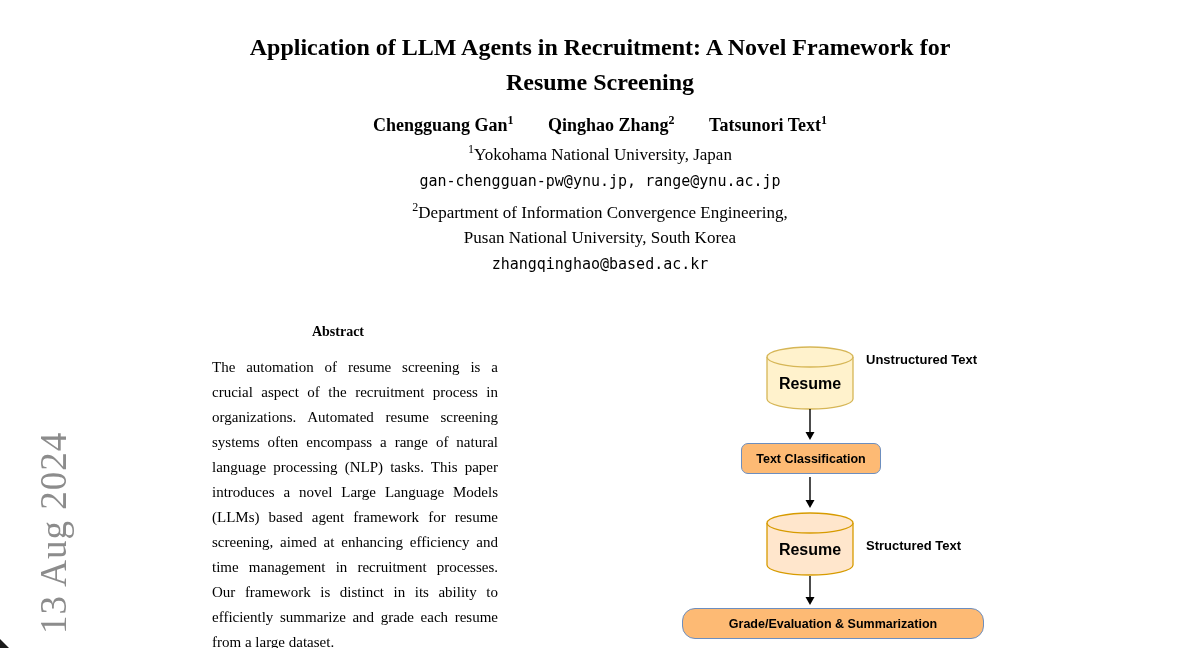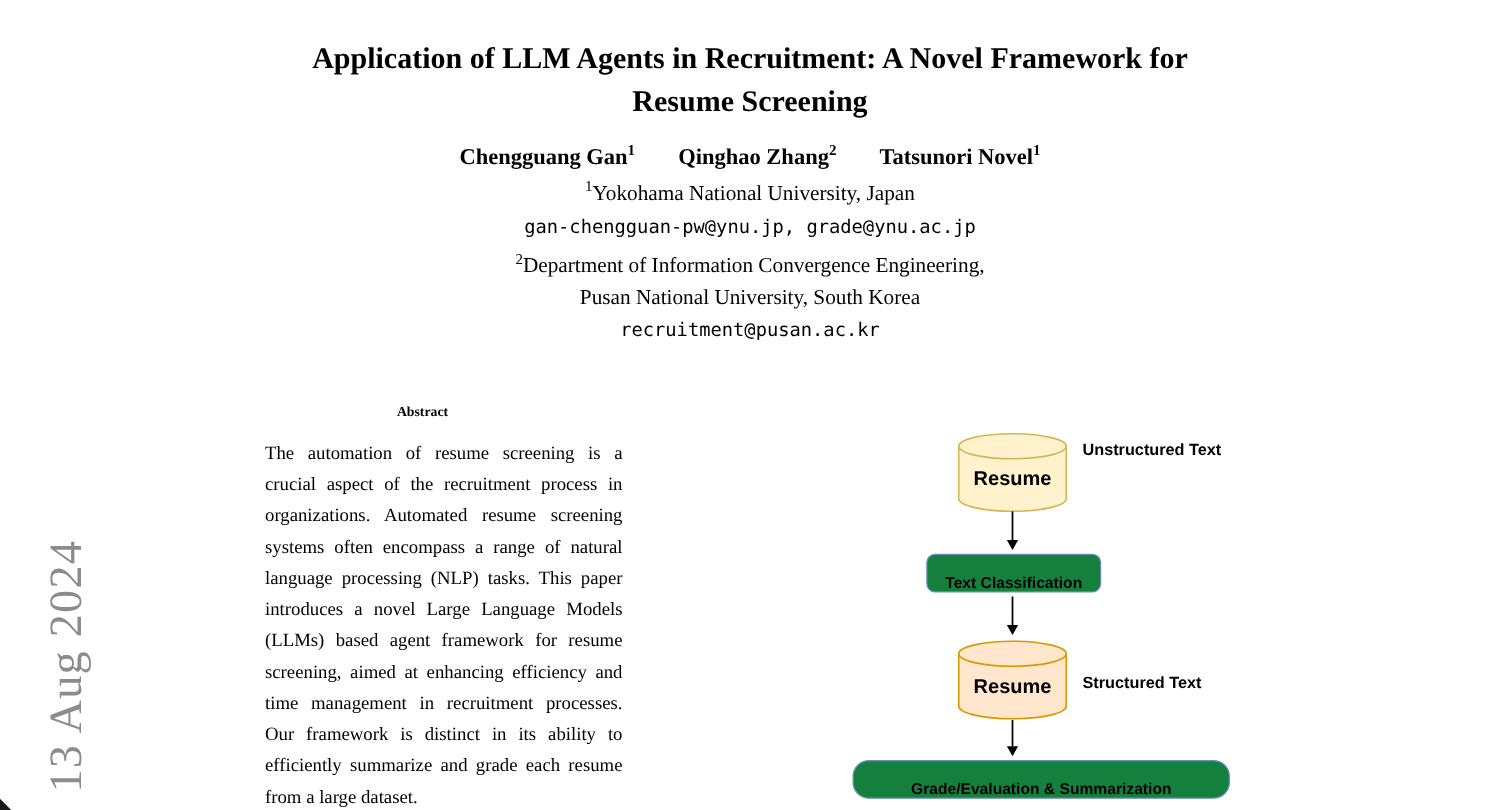--- a/index.html
+++ b/index.html
@@ -19,36 +19,36 @@
   .head { position:absolute; left:0; top:30px; width:1200px; text-align:center; }
   .title { font-size:24px; font-weight:bold; line-height:35px; font-family:"Liberation Serif", serif; }
   .authors { margin-top:13px; font-size:18px; font-weight:bold; }
   .author + .author { margin-left:30px; }
   .author sup, .affil sup { font-size:12px; }
   .affil { font-size:17px; line-height:26px; }
   .affil.mono { font-family:"DejaVu Sans Mono", monospace; font-size:15px; }
 
   
   .abstract { position:absolute; left:178px; top:324px; width:320px; }
-  .abstract h2 { font-size:11px; font-weight:bold; text-align:center; margin-bottom:15px; }
+  .abstract h2 { font-size:14px; font-weight:bold; text-align:center; margin-bottom:15px; }
   .abstract p { font-size:15px; line-height:25px; text-align:justify;
                 font-family:"Liberation Serif", serif;margin-left:34px; }
 
   
   .diagram { position:absolute; left:680px; top:340px; width:340px; height:308px;
              font-family:"Liberation Sans", sans-serif; }
   .cyl { position:absolute; width:90px; height:64px; }
   .cyl svg { display:block; }
   .cyl-yellow .shape { fill:#FFF2CC; stroke:#D6B656; stroke-width:1.3; }
   .cyl-orange .shape { fill:#FFE6CC; stroke:#D79B00; stroke-width:1.3; }
   .cyl-label { position:absolute; left:0; right:0; top:29px; text-align:center;
                font-size:16px; font-weight:bold; }
   .side-label { position:absolute; font-size:13px; font-weight:bold; white-space:nowrap; }
-  .dbox { position:absolute; background:#15803d; border:1px solid #6C8EBF; border-radius:7px;
-          display:flex; align-items:flex-end; justify-content:center;
+  .dbox { position:absolute; background:#fdba74; border:1px solid #6C8EBF; border-radius:7px;
+          display:flex; align-items:center; justify-content:center;
           font-size:12.5px; font-weight:bold; text-align:center; }
   .arrow { position:absolute; }
   .arrow line { stroke:#000; stroke-width:1.4; }
   .arrow polygon { fill:#000; }
 </style>
 </head>
 <body>
 
 <div class="page">
 
@@ -56,27 +56,27 @@
   <div class="corner-mark"></div>
 
   <header class="head">
     <h1 class="title">
       <span>Application of LLM Agents in Recruitment: A Novel Framework for</span><br>
       <span>Resume Screening</span>
     </h1>
     <div class="authors">
       <span class="author"><span>Chengguang Gan</span><sup>1</sup></span>
       <span class="author"><span>Qinghao Zhang</span><sup>2</sup></span>
-      <span class="author"><span>Tatsunori Novel</span><sup>1</sup></span>
+      <span class="author"><span>Tatsunori Text</span><sup>1</sup></span>
     </div>
     <div class="affil"><sup>1</sup><span>Yokohama National University, Japan</span></div>
-    <div class="affil mono">gan-chengguan-pw@ynu.jp, grade@ynu.ac.jp</div>
+    <div class="affil mono">gan-chengguan-pw@ynu.jp, range@ynu.ac.jp</div>
     <div class="affil"><sup>2</sup><span>Department of Information Convergence Engineering,</span></div>
     <div class="affil">Pusan National University, South Korea</div>
-    <div class="affil mono">recruitment@pusan.ac.kr</div>
+    <div class="affil mono">zhangqinghao@based.ac.kr</div>
   </header>
 
   <section class="abstract">
     <h2>Abstract</h2>
     <p>The automation of resume screening is a crucial aspect of the recruitment process in organizations. Automated resume screening systems often encompass a range of natural language processing (NLP) tasks. This paper introduces a novel Large Language Models (LLMs) based agent framework for resume screening, aimed at enhancing efficiency and time management in recruitment processes. Our framework is distinct in its ability to efficiently summarize and grade each resume from a large dataset.</p>
   </section>
 
   <div class="diagram">
 
     <div class="cyl cyl-yellow" style="left:85px; top:6px;">

